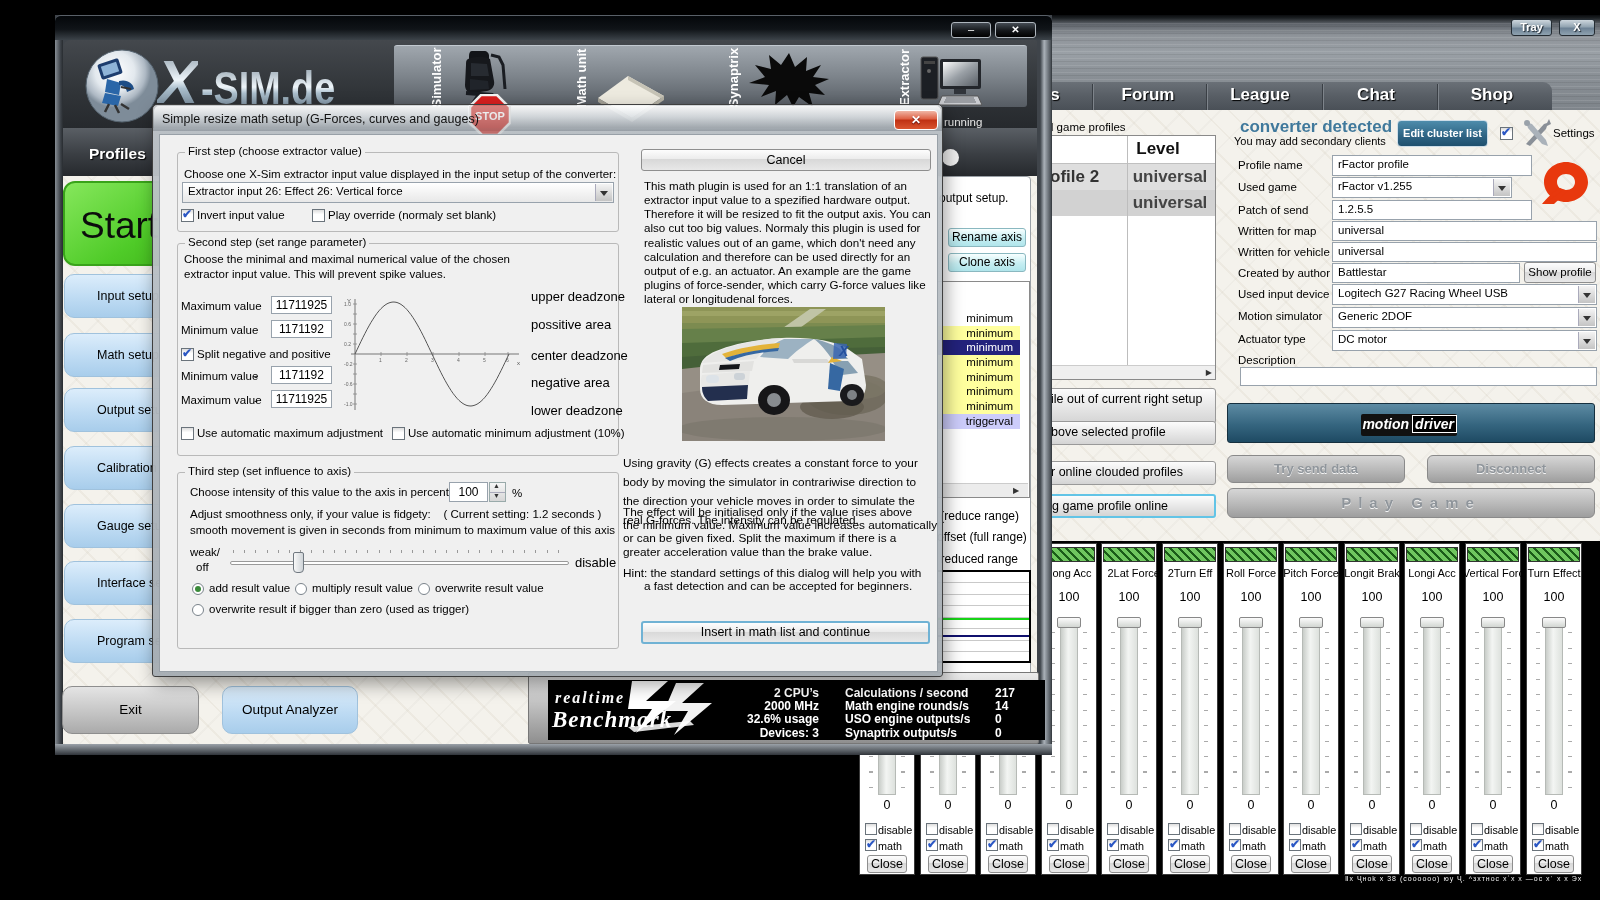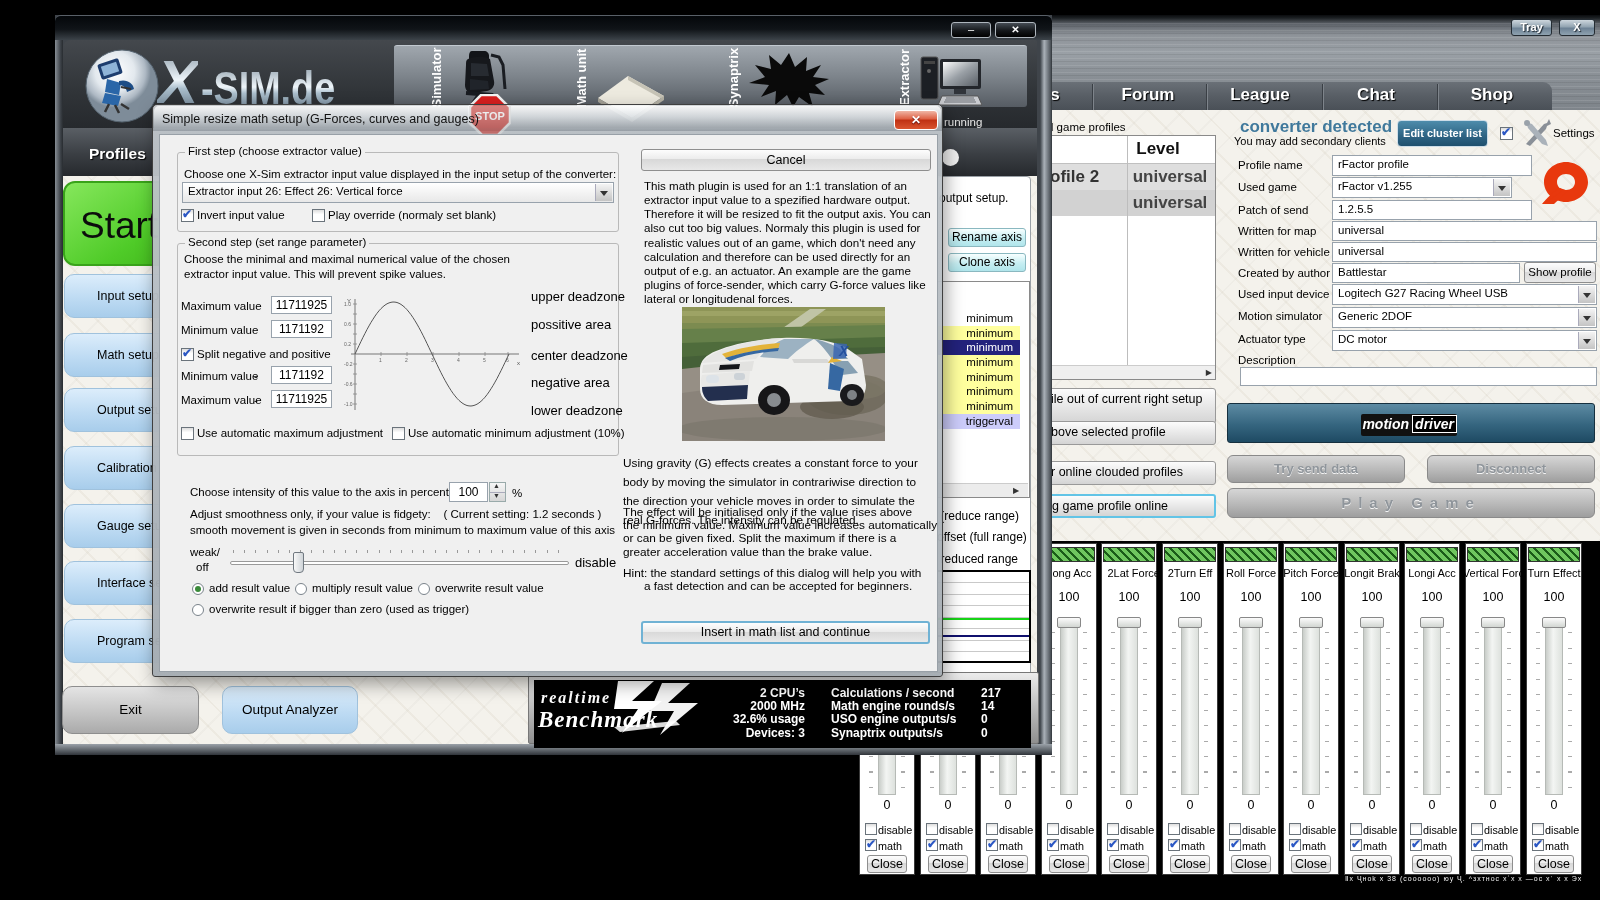--- a/index.html
+++ b/index.html
@@ -430,21 +430,21 @@
 </div>
 <div class="a" style="left:0;top:332px;width:82px;text-align:right;font-size:12px;white-space:nowrap">(reduce range)</div>
 <div class="a" style="left:0;top:353px;width:83px;text-align:right;font-size:12px;white-space:nowrap">offset (full range)</div>
 <div class="a" style="left:0;top:375px;width:81px;text-align:right;font-size:12px;white-space:nowrap">reduced range</div>
 <div class="a" style="left:-2px;top:393px;width:96px;height:93px;border:2px solid #000;background:#fff;background-image:repeating-linear-gradient(180deg,transparent 0 10.5px,#c9c9c9 10.5px 11.5px)">
 <div class="a" style="left:0;top:46px;width:92px;height:2px;background:#17d417"></div>
 <div class="a" style="left:0;top:63px;width:92px;height:2px;background:#10106e"></div>
 </div>
 </div>
 <div class="a" style="left:465px;top:496px;width:511px;height:72px;background:linear-gradient(180deg,#ececec,#bcbcbc 50%,#8f8f8f);border:1px solid #777;border-radius:2px">
-<div class="a" style="left:5px;top:7px;width:497px;height:68px;background:#000;overflow:hidden">
+<div class="a" style="left:19px;top:7px;width:497px;height:60px;background:#000;overflow:hidden">
 <svg class="a" style="left:80px;top:1px" width="90" height="56" viewBox="0 0 90 56">
 <path d="M4 0 L40 0 L18 20 L48 20 L8 52 L24 28 L0 28 Z" fill="#fff"></path>
 <path d="M48 2 L76 2 L54 22 L84 22 L46 54 L60 30 L36 30 Z" fill="#fff" opacity="0.95"></path>
 <path d="M0 46 L62 40 L66 44 L6 51 Z" fill="#fff" opacity="0.85"></path>
           </svg>
 <div class="a" style="left:7px;top:9px;font-family:'Liberation Serif',serif;font-style:italic;font-weight:bold;color:#fff;font-size:16px;letter-spacing:2px">realtime</div>
 <div class="a" style="left:4px;top:27px;font-family:'Liberation Serif',serif;font-style:italic;font-weight:bold;color:#fff;font-size:23px;letter-spacing:1px">Benchmark</div>
 <div class="a" style="left:150px;top:6px;width:121px;text-align:right;color:#fff;font-weight:bold;font-size:12px">2 CPU’s</div>
 <div class="a" style="left:297px;top:6px;color:#fff;font-weight:bold;font-size:12px;white-space:nowrap">Calculations / second</div>
 <div class="a" style="left:447px;top:6px;color:#fff;font-weight:bold;font-size:12px">217</div>
@@ -541,20 +541,23 @@
 </svg>
 <div class="t" style="left:378px;top:184px;font-size:13px">upper deadzone</div>
 <div class="t" style="left:378px;top:212px;font-size:13px">possitive area</div>
 <div class="t" style="left:378px;top:243px;font-size:13px">center deadzone</div>
 <div class="t" style="left:378px;top:270px;font-size:13px">negative area</div>
 <div class="t" style="left:378px;top:298px;font-size:13px">lower deadzone</div>
 <div class="cb" style="left:28px;top:322px"></div>
     <div class="t" style="left:44px;top:322px">Use automatic maximum adjustment</div>
 <div class="cb" style="left:239px;top:322px"></div>
     <div class="t" style="left:255px;top:322px">Use automatic minimum adjustment (10%)</div>
+<div class="a gbox" style="left:24px;top:367px;width:442px;height:177px">
+      <div class="glab">Third step (set influence to axis)</div>
+    </div>
 <div class="t" style="left:37px;top:381px">Choose intensity of this value to the axis in percent:</div>
 <div class="dd" style="left:296px;top:377px;width:39px;height:20px;text-align:center;font-size:12px;line-height:18px">100</div>
 <div class="a" style="left:336px;top:377px;width:17px;height:20px;background:linear-gradient(180deg,#f6f6f6,#d6d6d6);border:1px solid #9aa">
       <div class="a" style="left:3px;top:-1px;font-size:7px;color:#333">▲</div>
       <div class="a" style="left:3px;top:9px;font-size:7px;color:#333">▼</div>
       <div class="a" style="left:0;top:9px;width:15px;height:1px;background:#aab"></div>
     </div>
 <div class="t" style="left:359px;top:382px">%</div>
 <div class="t" style="left:37px;top:403px">Adjust smoothness only, if your value is fidgety:&nbsp;&nbsp;&nbsp; ( Current setting: 1.2 seconds )</div>
 <div class="t" style="left:37px;top:419px">smooth movement is given in seconds from minimum to maximum value of this axis</div>

